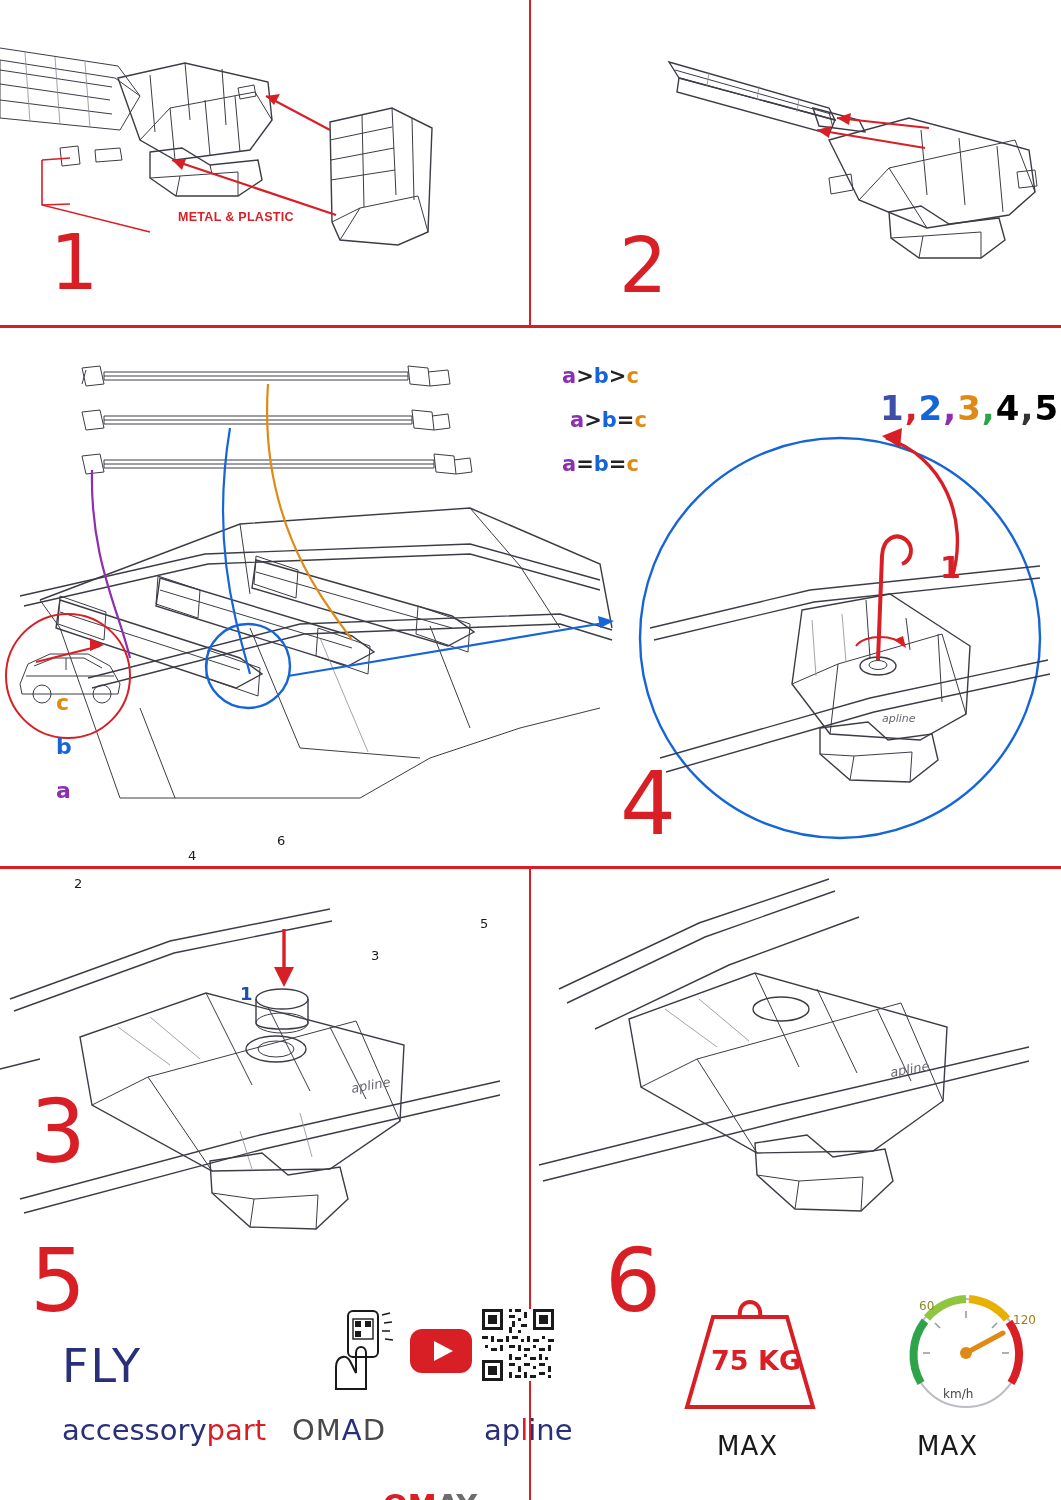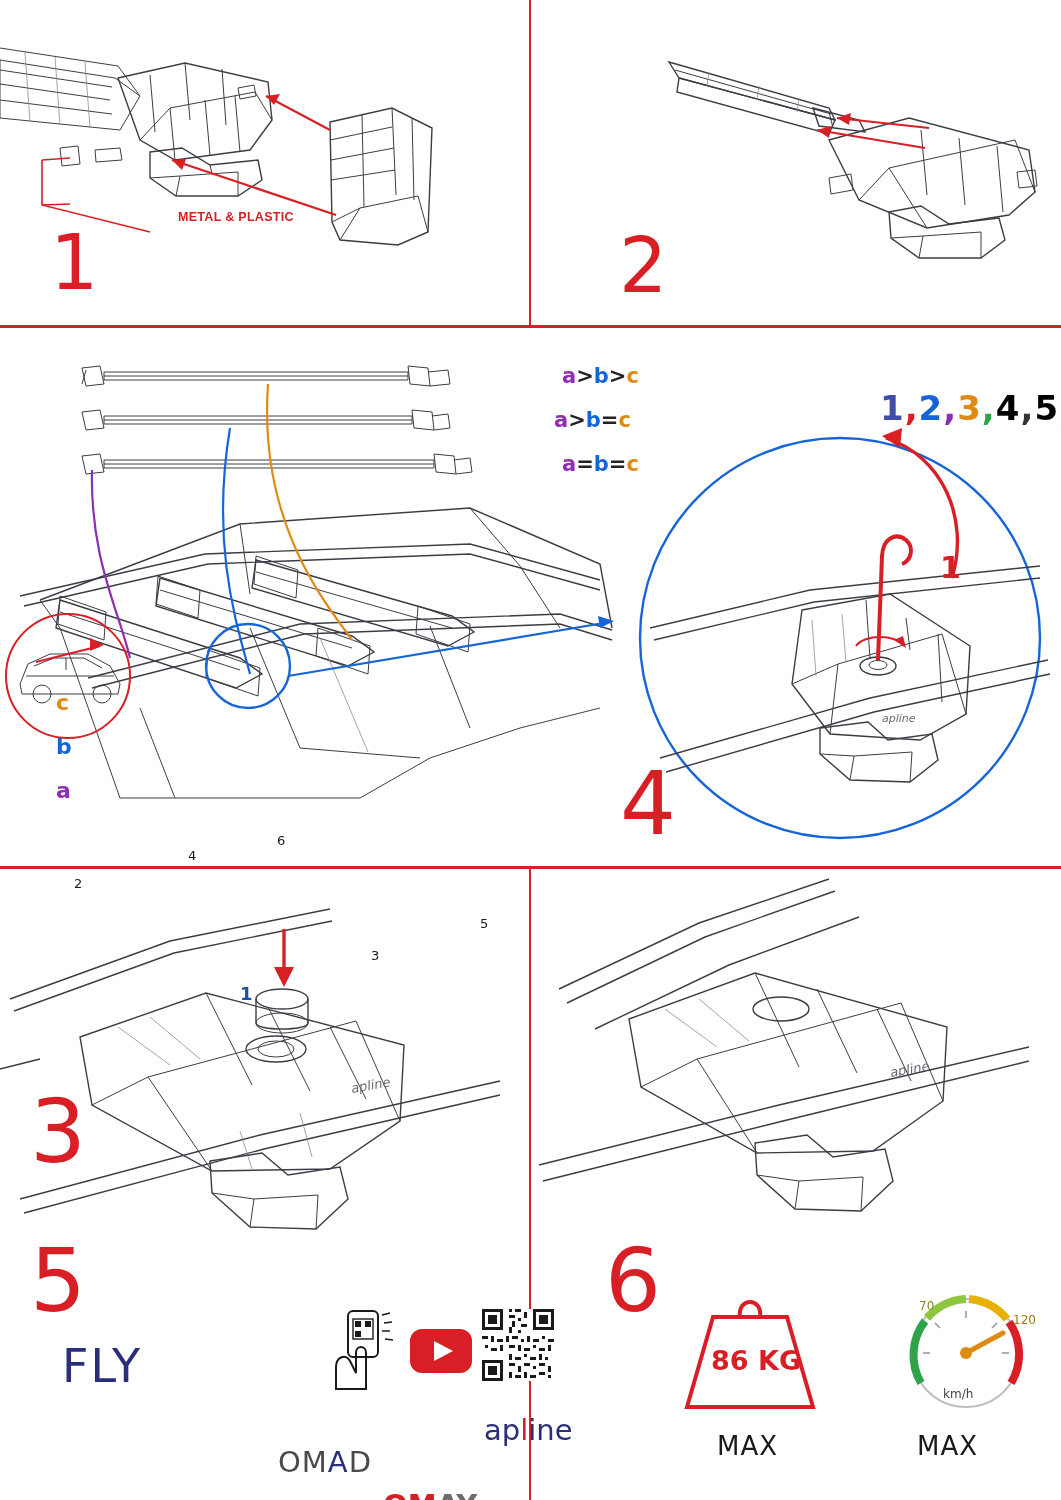--- a/index.html
+++ b/index.html
@@ -358,21 +358,21 @@
     <div class="tinynum" style="left:371px;top:620px;">3</div>
     <div class="tinynum" style="left:480px;top:588px;">5</div>
     <div class="callout" style="left:240px;top:655px;">1</div>
 
     <div class="stepnum big" style="left:30px;top:760px;">3</div>
   </div>
 
   <div class="eq" style="left:562px;top:364px;">
     <span class="pa">a</span><span class="op">&gt;</span><span class="pb">b</span><span class="op">&gt;</span><span class="pc">c</span>
   </div>
-  <div class="eq" style="left:554px;top:408px;">
+  <div class="eq" style="left:570px;top:408px;">
     <span class="pa">a</span><span class="op">&gt;</span><span class="pb">b</span><span class="op">=</span><span class="pc">c</span>
   </div>
   <div class="eq" style="left:562px;top:452px;">
     <span class="pa">a</span><span class="op">=</span><span class="pb">b</span><span class="op">=</span><span class="pc">c</span>
   </div>
 
   <div class="panel" style="left:620px;top:328px;width:441px;height:538px;">
     <svg width="441" height="538" viewBox="0 0 441 538">
 
       <circle cx="220" cy="310" r="200" fill="none" stroke="#1565d8" stroke-width="2.4"></circle>
@@ -526,21 +526,24 @@
           <rect x="11" y="22" width="2" height="1"></rect>
           <rect x="14" y="21" width="1" height="2"></rect>
         <rect x="16" y="22" width="2" height="1"></rect>
           <rect x="19" y="21" width="2" height="1"></rect>
           <rect x="22" y="22" width="1" height="1"></rect>
       </g>
     </svg>
 
   </div>
 
-  <div class="brand omad" style="left:278px;top:1413px;margin-top:32px;">
+  <div class="brand accessorypart" style="left:62px;top:1413px;">
+    <span class="p1">accessory</span><span class="p2">part</span>
+  </div>
+  <div class="brand omad" style="left:292px;top:1413px;">
     <span>OM</span><span class="am">A</span><span>D</span>
   </div>
   <div class="brand omay" style="left:383px;top:1488px;">
     <span>OM</span><span class="gray">AY</span>
   </div>
   <div class="brand apline" style="left:484px;top:1413px;">
     <span>ap</span><span class="mid">l</span><span>ine</span>
   </div>
 
   <div class="panel" style="left:529px;top:869px;width:532px;height:631px;">
@@ -568,38 +571,38 @@
       <path class="ln" d="M228 306 L270 312"></path>
       <text x="362" y="208" font-family="DejaVu Sans, sans-serif" font-size="13" fill="#6a6a72" font-style="italic" transform="rotate(-10 362 208)">apline</text>
     </svg>
 
     <div class="stepnum big" style="left:76px;top:368px;">6</div>
 
     <svg style="position:absolute;left:148px;top:418px;" width="146" height="128" viewBox="0 0 146 128">
       <path d="M36 30 L110 30 L136 120 L10 120 Z" fill="none" stroke="#d81f26" stroke-width="4"></path>
       <path d="M63 30 C 60 10, 86 10, 83 30" fill="none" stroke="#d81f26" stroke-width="4"></path>
     </svg>
-    <div class="kgtext" style="left:182px;top:476px;">86 KG</div>
+    <div class="kgtext" style="left:182px;top:476px;">75 KG</div>
     <div class="maxlabel" style="left:188px;top:562px;">MAX</div>
 
     <svg style="position:absolute;left:362px;top:418px;" width="150" height="128" viewBox="0 0 150 128">
       <circle cx="75" cy="66" r="54" fill="none" stroke="#bdbdc4" stroke-width="2"></circle>
       <path d="M30 96 A 56 56 0 0 1 34 34" fill="none" stroke="#2fa34a" stroke-width="8"></path>
       <path d="M36 31 A 56 56 0 0 1 75 12" fill="none" stroke="#8ec63f" stroke-width="8"></path>
       <path d="M78 12 A 56 56 0 0 1 116 32" fill="none" stroke="#e8b000" stroke-width="8"></path>
       <path d="M118 35 A 56 56 0 0 1 120 96" fill="none" stroke="#d81f26" stroke-width="8"></path>
       <line x1="75" y1="66" x2="112" y2="46" stroke="#e08a16" stroke-width="5" stroke-linecap="round"></line>
       <circle cx="75" cy="66" r="6" fill="#e08a16"></circle>
       <g stroke="#9a9aa2" stroke-width="1.6">
         <line x1="44" y1="36" x2="49" y2="41"></line>
         <line x1="75" y1="24" x2="75" y2="31"></line>
         <line x1="106" y1="36" x2="101" y2="41"></line>
         <line x1="118" y1="66" x2="111" y2="66"></line>
         <line x1="32" y1="66" x2="39" y2="66"></line>
       </g>
     </svg>
-    <div class="dialnum" style="left:390px;top:430px;">70</div>
+    <div class="dialnum" style="left:390px;top:430px;">60</div>
     <div class="dialnum right" style="left:484px;top:444px;">120</div>
     <div class="kmh" style="left:414px;top:518px;">km/h</div>
     <div class="maxlabel" style="left:388px;top:562px;">MAX</div>
   </div>
 
 </div>
 
 </body></html>

